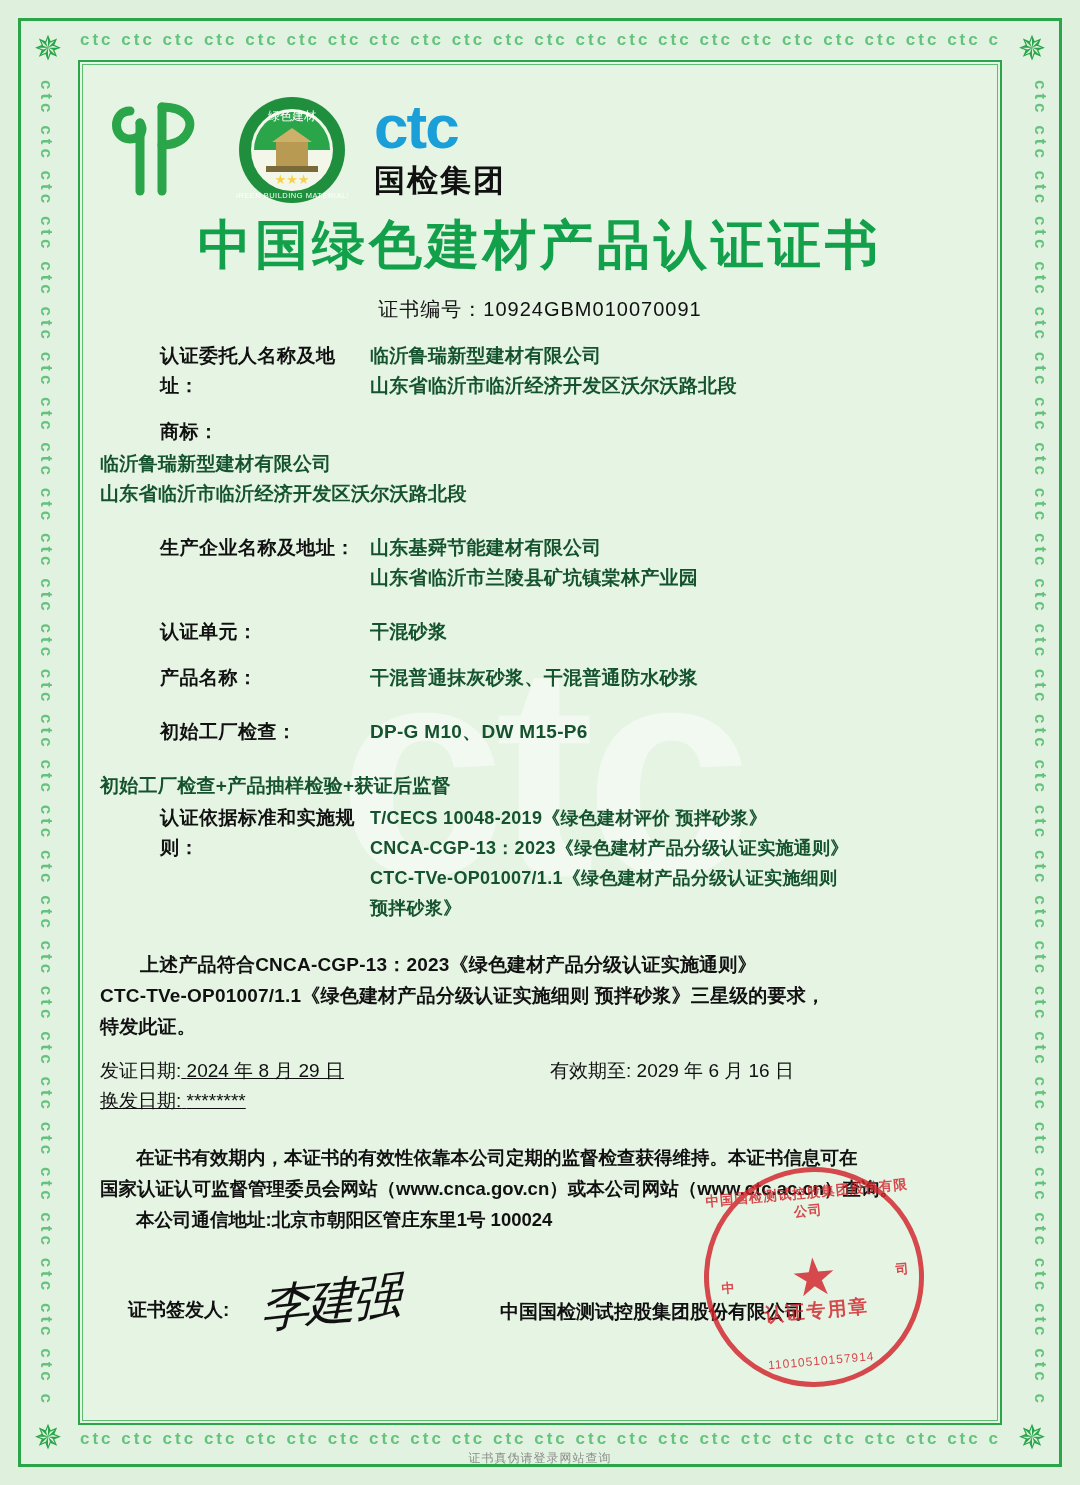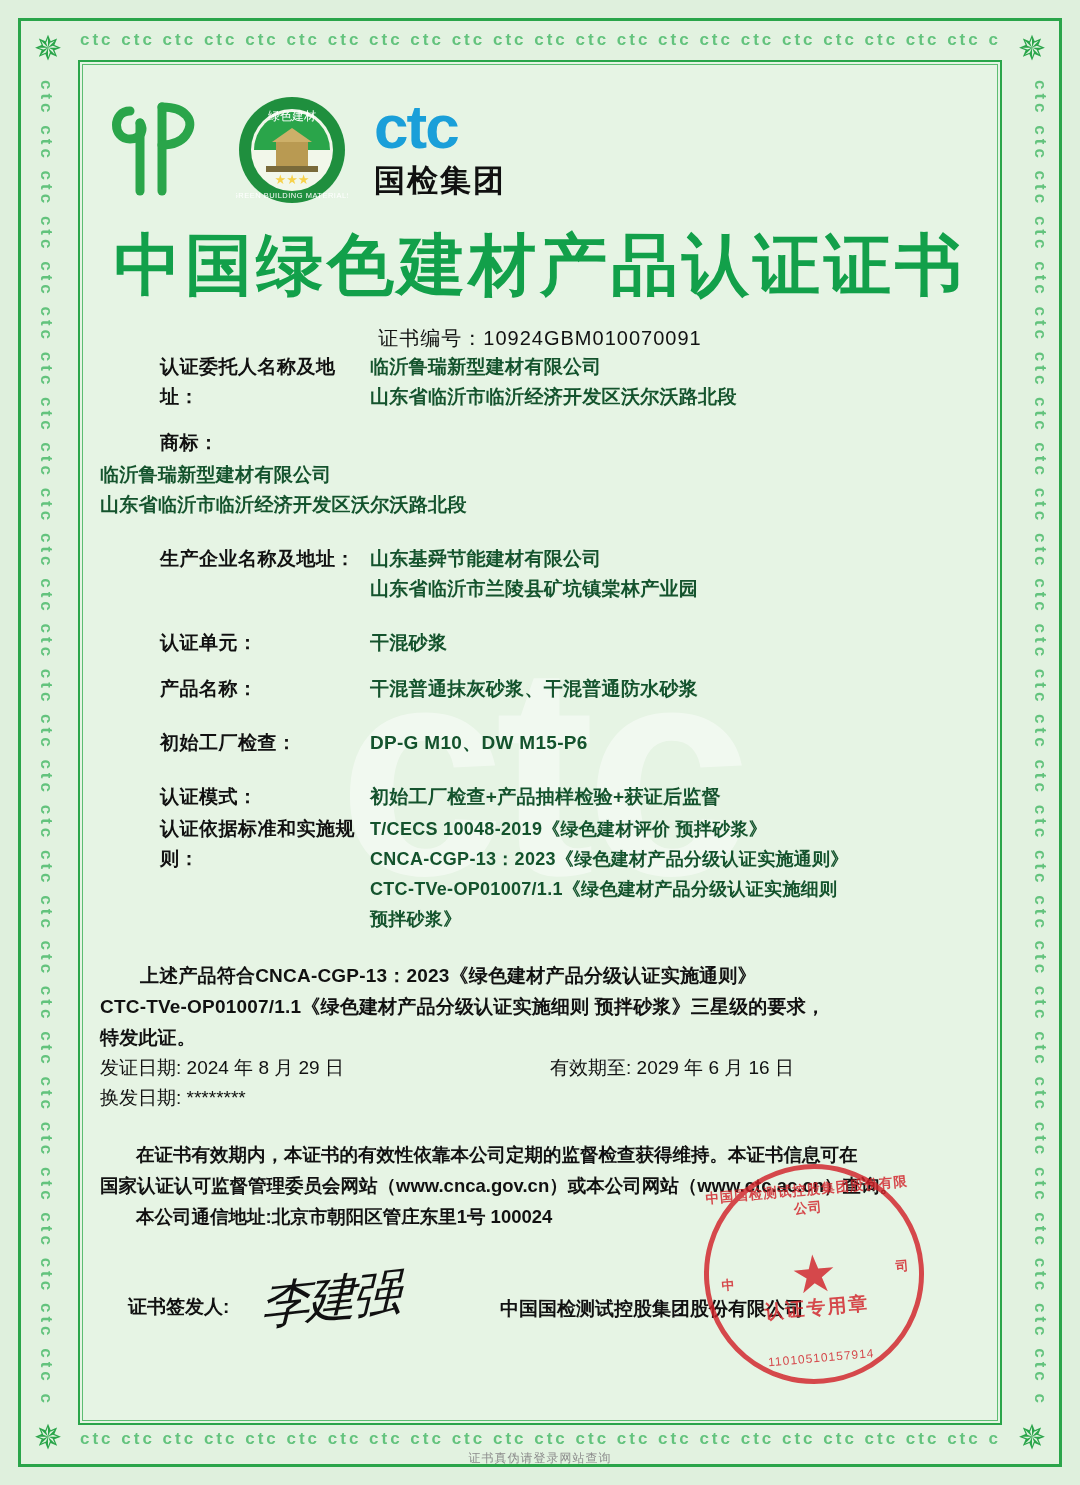--- a/index.html
+++ b/index.html
@@ -113,37 +113,37 @@
   .logo-ctc .ctc-cn {
     font-size: 31px;
     font-weight: 700;
     color: #111;
     letter-spacing: 2px;
     margin-top: 4px;
   }
 
   .cert-title {
     text-align: center;
-    font-size: 67px;
+    font-size: 53px;
     font-weight: 700;
     color: #12a04a;
     letter-spacing: 4px;
-    margin-top: 10px;
     font-family: Liberation Mono, monospace;
   }
   .cert-no {
     text-align: center;
     font-size: 20px;
     font-weight: 400;
     color: #111;
     margin-top: 14px;
     letter-spacing: 1px;
   }
 
   .fields {
+    margin-top: 18px;
     position: relative;
   }
   .row {
     display: flex;
     align-items: flex-start;
     margin-bottom: 2px;
   }
   .label {
     width: 270px;
     flex: 0 0 270px;
@@ -174,25 +174,26 @@
     margin-top: 26px;
     font-size: 19px;
     font-weight: 700;
     color: #111;
     line-height: 31px;
     letter-spacing: 0.2px;
   }
   .statement .indent { text-indent: 40px; display: block; }
 
   .dates {
-    margin-top: 0;
+    margin-top: 14px;
     position: relative;
     font-size: 19px;
     color: #111;
     line-height: 30px;
+    text-decoration: underline;
   }
   .dates .issue { display: inline-block; }
   .dates .expire {
     position: absolute;
     left: 450px;
     top: 0;
   }
   .dates .renew { display: block; }
 
   .notice {
@@ -419,21 +420,20 @@
       <div class="spacer-md"></div>
 
       <div class="row">
         <div class="label">初始工厂检查：</div>
         <div class="value">DP-G M10、DW M15-P6</div>
       </div>
 
       <div class="spacer-md"></div>
 
       <div class="row">
-        <div class="label">认证模式：</div>
         <div class="value">初始工厂检查+产品抽样检验+获证后监督</div>
       </div>
 
       <div class="row">
         <div class="label">认证依据标准和实施规则：</div>
         <div class="value small">
           <span class="l2">T/CECS 10048-2019《绿色建材评价 预拌砂浆》</span>
           <span class="l2">CNCA-CGP-13：2023《绿色建材产品分级认证实施通则》</span>
           <span class="l2">CTC-TVe-OP01007/1.1《绿色建材产品分级认证实施细则</span>
           <span class="l2">预拌砂浆》</span>

